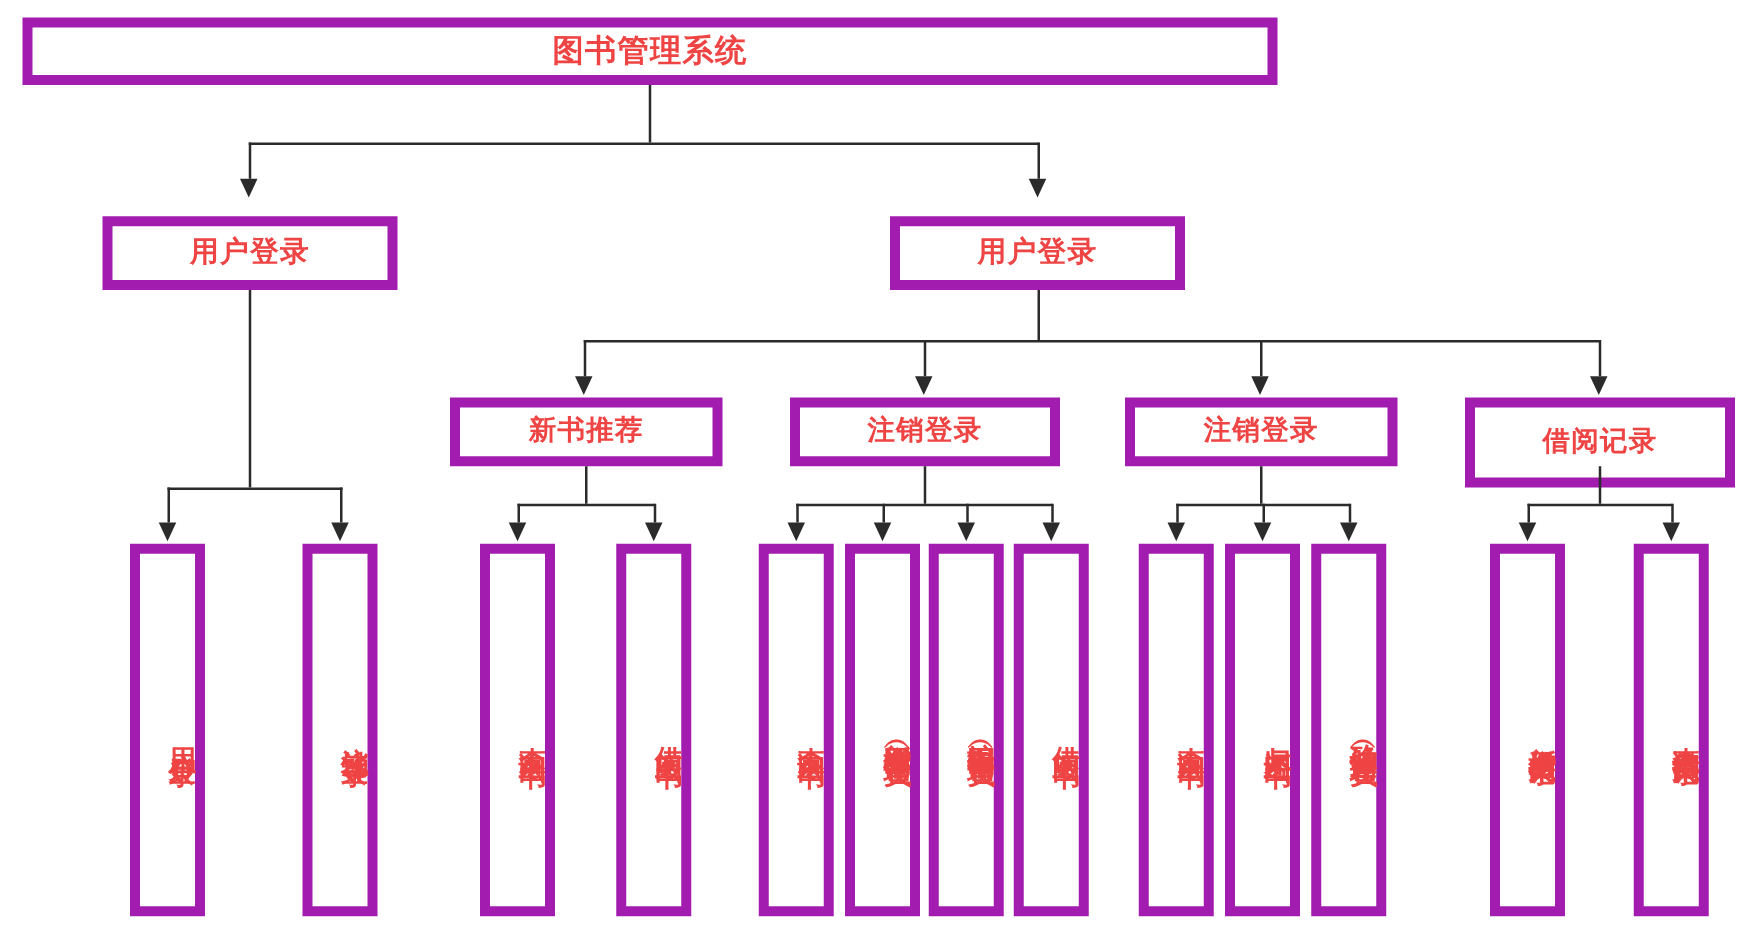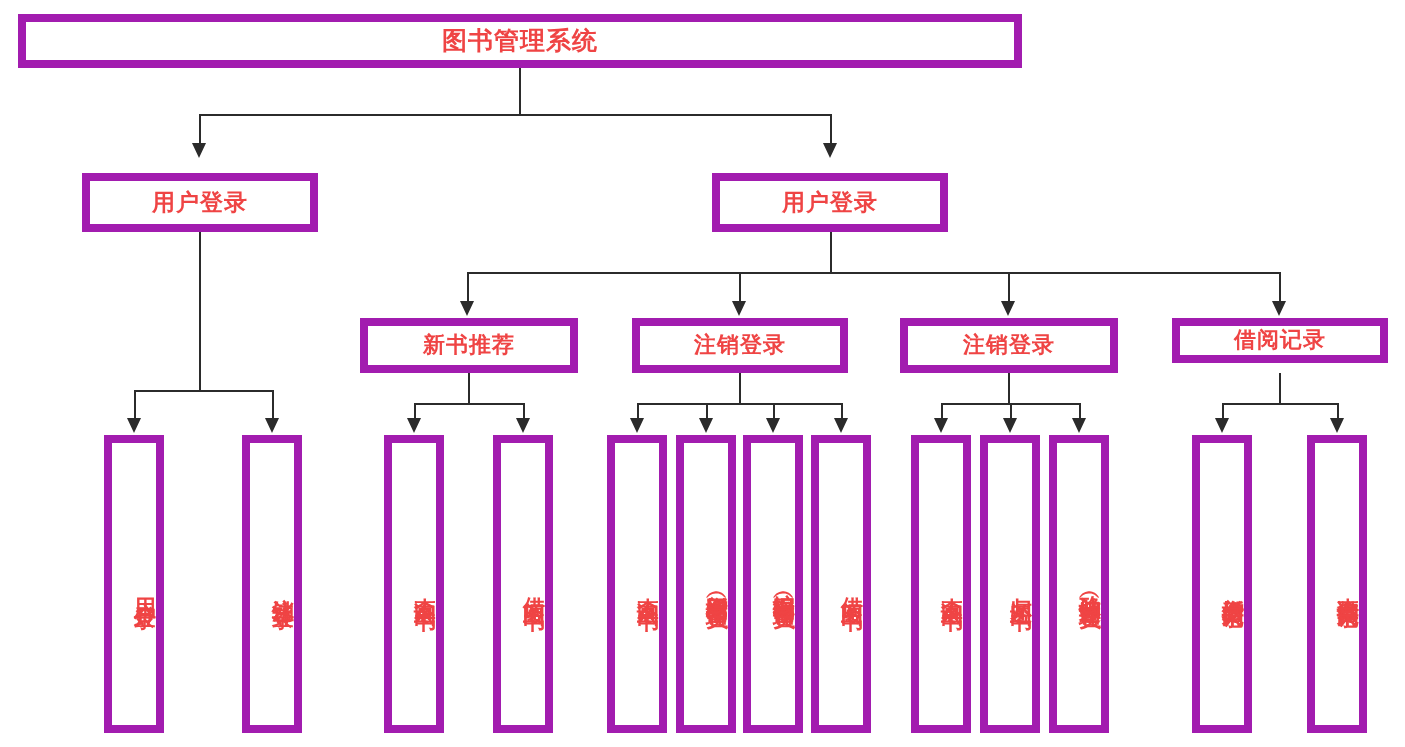--- a/index.html
+++ b/index.html
@@ -131,21 +131,21 @@
 
   <div class="node lvl3" style="left:360px;top:318px;width:218px;height:55px;">
     <span>新书推荐</span>
   </div>
   <div class="node lvl3" style="left:632px;top:318px;width:216px;height:55px;">
     <span>注销登录</span>
   </div>
   <div class="node lvl3" style="left:900px;top:318px;width:218px;height:55px;">
     <span>注销登录</span>
   </div>
-  <div class="node lvl3" style="left:1172px;top:318px;width:216px;height:45px;">
+  <div class="node lvl3" style="left:1172px;top:318px;width:216px;height:72px;">
     <span>借阅记录</span>
   </div>
 
   <div class="vline" style="left:468px;top:373px;height:30px;"></div>
   <div class="hline" style="left:414px;top:403px;width:110px;"></div>
   <div class="vline" style="left:414px;top:403px;height:15px;"></div>
   <div class="arrow" style="left:407px;top:418px;"></div>
   <div class="vline" style="left:523px;top:403px;height:15px;"></div>
   <div class="arrow" style="left:516px;top:418px;"></div>
 

